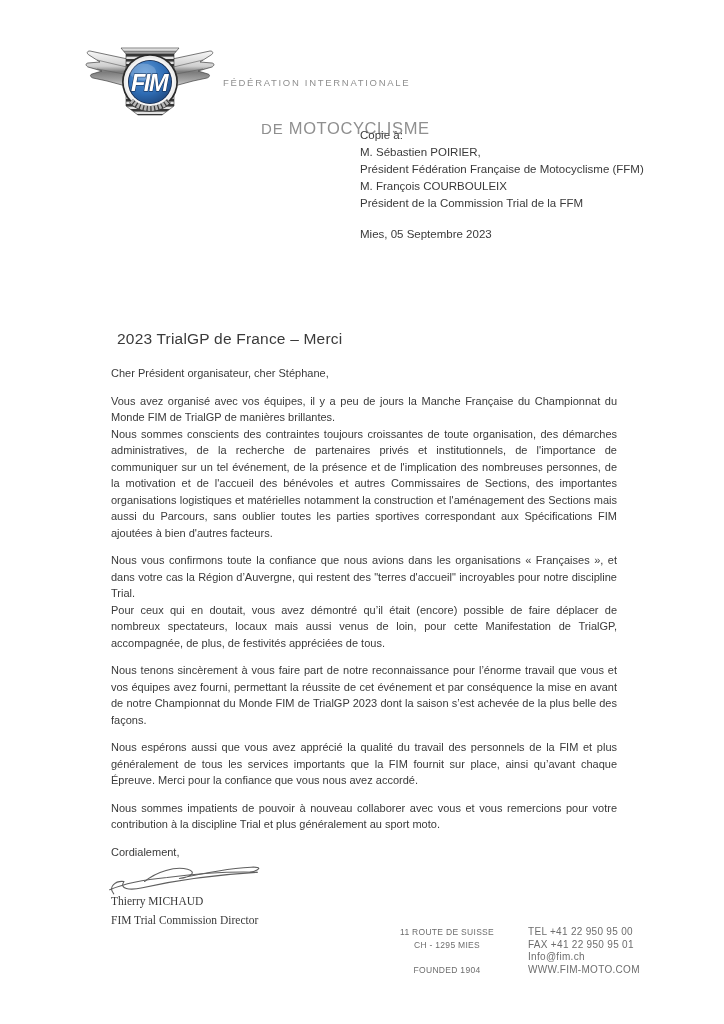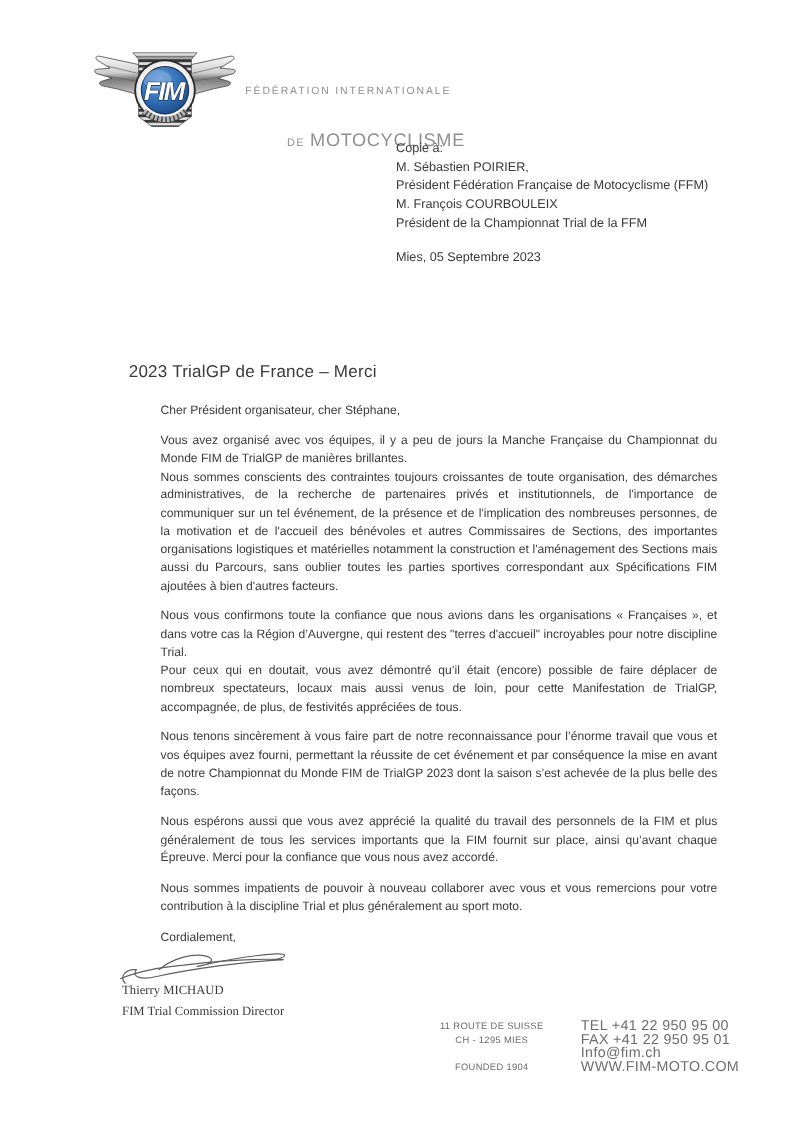--- a/index.html
+++ b/index.html
@@ -11,52 +11,52 @@
     color: #3a3a3a;
     overflow: hidden;
   }
   .page { position: absolute; inset: 0; background: #fff; }
 
   
   .logo { position: absolute; left: 84px; top: 44px; width: 132px; height: 78px; }
   .wordmark { position: absolute; left: 223px; top: 59px; color: #8f8f8f; }
   .wm-line1 { font-size: 9.5px; letter-spacing: 1.7px; white-space: nowrap; margin-top: 18px; }
   .wm-line2 { display: flex; align-items: baseline; gap: 5px; margin-left: 38px; margin-top: 3px; white-space: nowrap; }
-  .wm-de { font-size: 10px; letter-spacing: 1px; }
+  .wm-de { font-size: 15px; letter-spacing: 1px; }
   .wm-moto { font-size: 16.5px; letter-spacing: 0.6px; margin-top: 28px; }
 
   
   .address { position: absolute; left: 360px; top: 127px; font-size: 11.5px; line-height: 17px; }
   .addr-group { margin-bottom: 14px; }
   .dateline { margin-top: 0; }
 
   
   .title {
     position: absolute; left: 117px; top: 330px;
     font-size: 15.5px; font-weight: 400; color: #3a3a3a; letter-spacing: 0.2px;
     white-space: nowrap;
   }
 
   
   .letter-body {
     position: absolute; left: 111px; top: 365px; width: 506px;
-    font-size: 11px; line-height: 16.5px; color: #3a3a3a; margin-left: 35px;
+    font-size: 11px; line-height: 16.5px; color: #3a3a3a;
   }
   .letter-body p { margin: 0 0 11px 0; text-align: justify; }
   .letter-body p.tight { margin-bottom: 0; }
   .letter-body p.greet, .letter-body p.closing { text-align: left; }
 
   
   .signature { position: absolute; left: 103px; top: 859px; width: 165px; height: 41px; }
   .signer { position: absolute; left: 111px; top: 892px; font-size: 11.5px; line-height: 18.5px; font-family: Liberation Serif, serif; }
 
   
   .footer-left { position: absolute; left: 400px; top: 926px; font-size: 8.5px; line-height: 12.5px; color: #6d6d6d; letter-spacing: 0.3px; text-align: center; }
   .footer-left .spacer { height: 12.5px; }
-  .footer-right { position: absolute; left: 528px; top: 926px; font-size: 13px; line-height: 12.5px; color: #6d6d6d; letter-spacing: 0.3px; }
+  .footer-right { position: absolute; left: 528px; top: 926px; font-size: 10px; line-height: 12.5px; color: #6d6d6d; letter-spacing: 0.3px; }
 </style>
 </head>
 <body>
 
 <div class="page">
 
   <div class="logo">
     <svg width="132" height="78" viewBox="0 0 130 78" xmlns="http://www.w3.org/2000/svg">
       <defs>
         <linearGradient id="metal" x1="0" y1="0" x2="0" y2="1">
@@ -106,21 +106,21 @@
       <span class="wm-moto">MOTOCYCLISME</span>
     </div>
   </div>
 
   <div class="address">
     <div class="addr-group">
       <div>Copie à:</div>
       <div>M. Sébastien POIRIER,</div>
       <div>Président Fédération Française de Motocyclisme (FFM)</div>
       <div>M. François COURBOULEIX</div>
-      <div>Président de la Championnat Trial de la FFM</div>
+      <div>Président de la Commission Trial de la FFM</div>
     </div>
     <div class="dateline">Mies, 05 Septembre 2023</div>
   </div>
 
   <h1 class="title">2023 TrialGP de France – Merci</h1>
 
   <div class="letter-body">
     <p class="greet">Cher Président organisateur, cher Stéphane,</p>
     <p class="para tight">Vous avez organisé avec vos équipes, il y a peu de jours la Manche Française du Championnat du Monde FIM de TrialGP de manières brillantes.</p>
     <p class="para">Nous sommes conscients des contraintes toujours croissantes de toute organisation, des démarches administratives, de la recherche de partenaires privés et institutionnels, de l'importance de communiquer sur un tel événement, de la présence et de l'implication des nombreuses personnes, de la motivation et de l'accueil des bénévoles et autres Commissaires de Sections, des importantes organisations logistiques et matérielles notamment la construction et l'aménagement des Sections mais aussi du Parcours, sans oublier toutes les parties sportives correspondant aux Spécifications FIM ajoutées à bien d'autres facteurs.</p>

